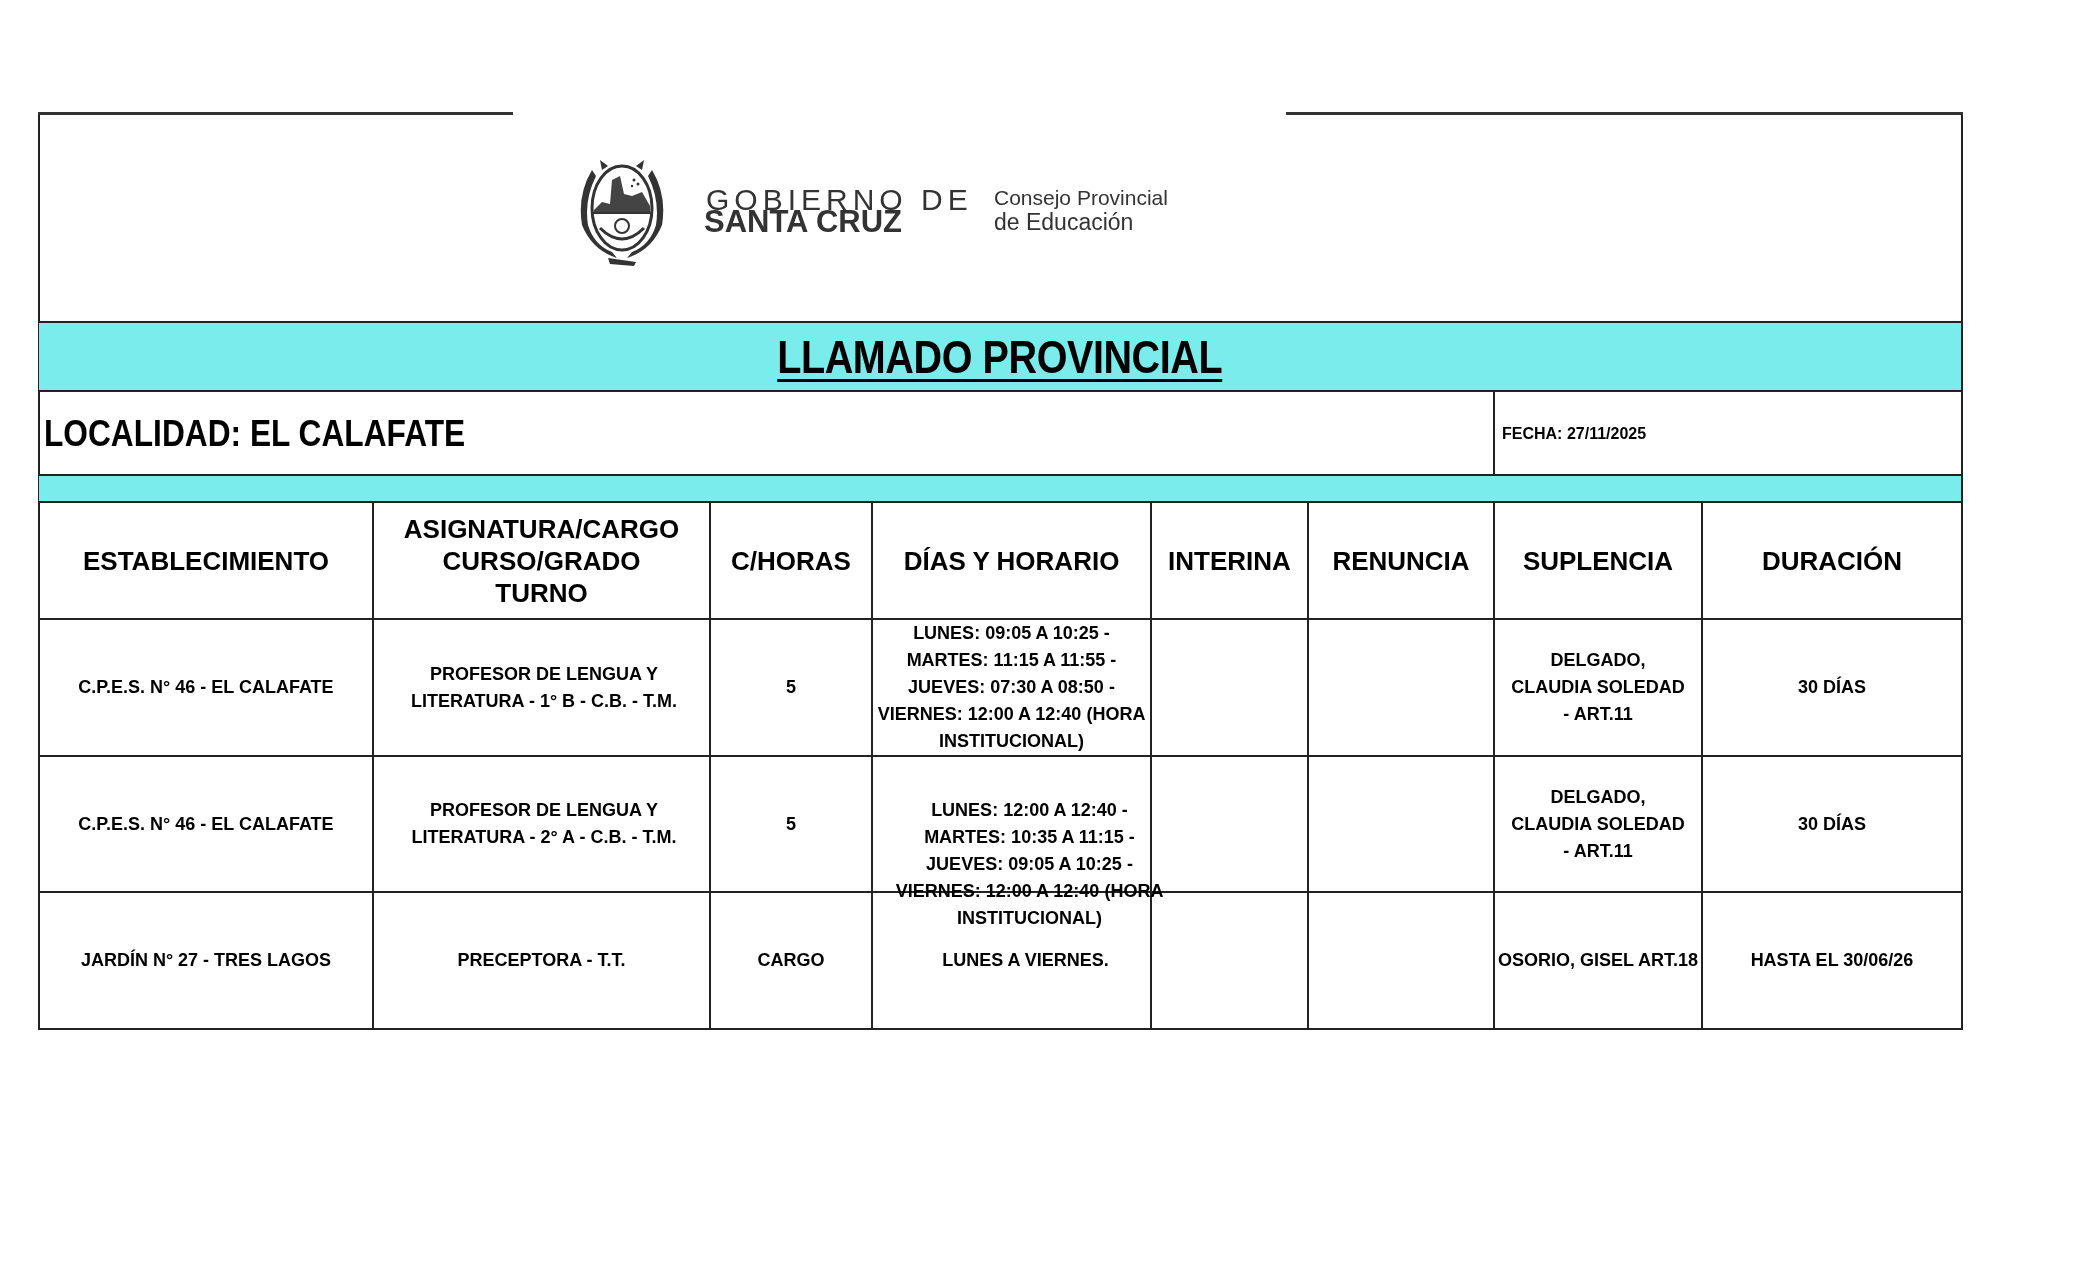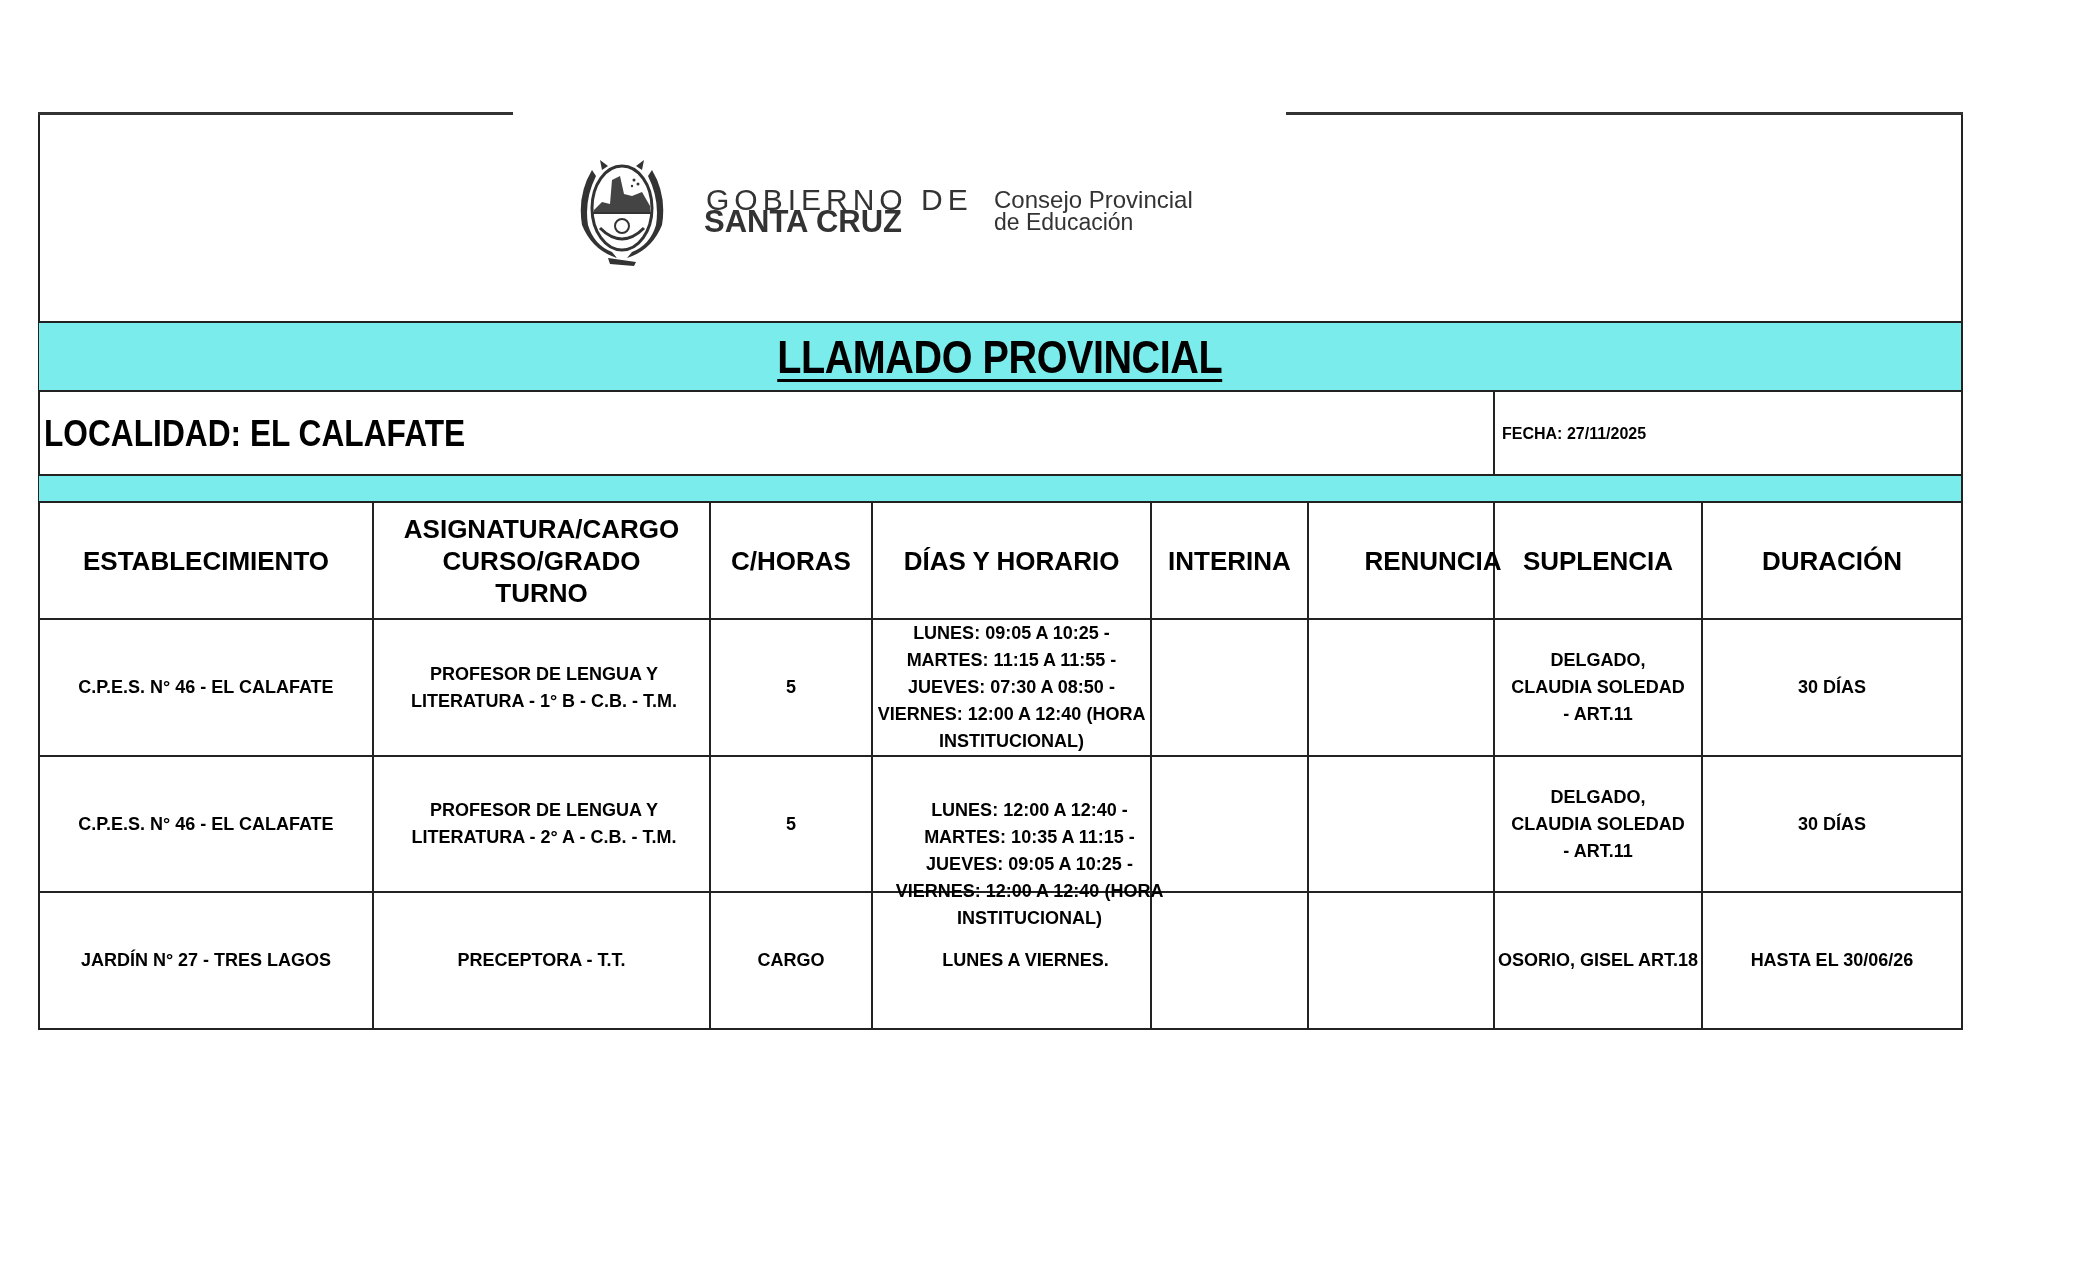--- a/index.html
+++ b/index.html
@@ -15,21 +15,21 @@
   .title { left:39px; width:1922px; top:324px; height:66px; display:flex; align-items:center; justify-content:center; }
   .title span { font-family:"Liberation Sans", sans-serif; font-weight:bold; font-size:46px; text-decoration:underline; text-decoration-thickness:3px; text-underline-offset:6px; letter-spacing:-0.5px; transform:scaleX(0.86); display:inline-block; }
   .localidad { left:44px; top:393px; height:82px; display:flex; align-items:center; font-weight:bold; font-size:36px; transform:scaleX(0.88); transform-origin:left center; }
   .fecha { left:1502px; top:393px; height:82px; display:flex; align-items:center; font-weight:bold; font-size:16px; }
   .cell { display:flex; align-items:center; justify-content:center; text-align:center; padding:0 4px; }
   .hcell { font-weight:bold; font-size:26px; line-height:32px; }
   .dcell { font-weight:bold; font-size:18px; line-height:27px; }
   .logo-emblem { left:572px; top:150px; width:100px; height:120px; }
   .gob1 { left:706px; top:183px; font-size:30px; letter-spacing:5px; color:#333; font-weight:normal; }
   .gob2 { left:704px; top:204px; font-size:31px; letter-spacing:0px; color:#333; font-weight:900; }
-  .cpe1 { left:994px; top:186px; font-size:24px; color:#333; }
+  .cpe1 { left:994px; top:186px; font-size:21px; color:#333; }
   .cpe2 { left:994px; top:209px; font-size:23px; color:#333; }
 </style>
 </head>
 <body>
 
 <div class="abs frame"></div>
 <div class="abs topline" style="left:38px;width:475px;"></div>
 <div class="abs topline" style="left:1286px;width:677px;"></div>
 
 <div class="abs logo-emblem">
@@ -80,21 +80,21 @@
 <div class="abs vline" style="left:1150px;top:502px;height:527px;"></div>
 <div class="abs vline" style="left:1307px;top:502px;height:527px;"></div>
 <div class="abs vline" style="left:1493px;top:502px;height:527px;"></div>
 <div class="abs vline" style="left:1701px;top:502px;height:527px;"></div>
 
 <div class="abs cell hcell" style="left:40px;top:503px;width:332px;height:115px;">ESTABLECIMIENTO</div>
 <div class="abs cell hcell" style="left:374px;top:503px;width:335px;height:115px;padding:16px 20px;">ASIGNATURA/CARGO CURSO/GRADO  TURNO</div>
 <div class="abs cell hcell" style="left:711px;top:503px;width:160px;height:115px;">C/HORAS</div>
 <div class="abs cell hcell" style="left:873px;top:503px;width:277px;height:115px;">DÍAS Y HORARIO</div>
 <div class="abs cell hcell" style="left:1152px;top:503px;width:155px;height:115px;">INTERINA</div>
-<div class="abs cell hcell" style="left:1309px;top:503px;width:184px;height:115px;margin-left:32px;">RENUNCIA</div>
+<div class="abs cell hcell" style="left:1309px;top:503px;width:184px;height:115px;">RENUNCIA</div>
 <div class="abs cell hcell" style="left:1495px;top:503px;width:206px;height:115px;">SUPLENCIA</div>
 <div class="abs cell hcell" style="left:1703px;top:503px;width:258px;height:115px;">DURACIÓN</div>
 
 <div>
   <div class="abs cell dcell" style="left:40px;top:620px;width:332px;height:135px;">C.P.E.S. N° 46 - EL CALAFATE</div>
   <div class="abs cell dcell" style="left:374px;top:620px;width:340px;height:135px;padding:0 2px;">PROFESOR DE LENGUA Y LITERATURA - 1° B - C.B. - T.M.</div>
   <div class="abs cell dcell" style="left:711px;top:620px;width:160px;height:135px;">5</div>
   <div class="abs cell dcell" style="left:873px;top:620px;width:277px;height:135px;">LUNES: 09:05 A 10:25 - MARTES: 11:15 A 11:55 - JUEVES: 07:30 A 08:50 - VIERNES: 12:00 A 12:40 (HORA INSTITUCIONAL)</div>
   <div class="abs cell dcell" style="left:1152px;top:620px;width:155px;height:135px;"></div>
   <div class="abs cell dcell" style="left:1309px;top:620px;width:184px;height:135px;"></div>

